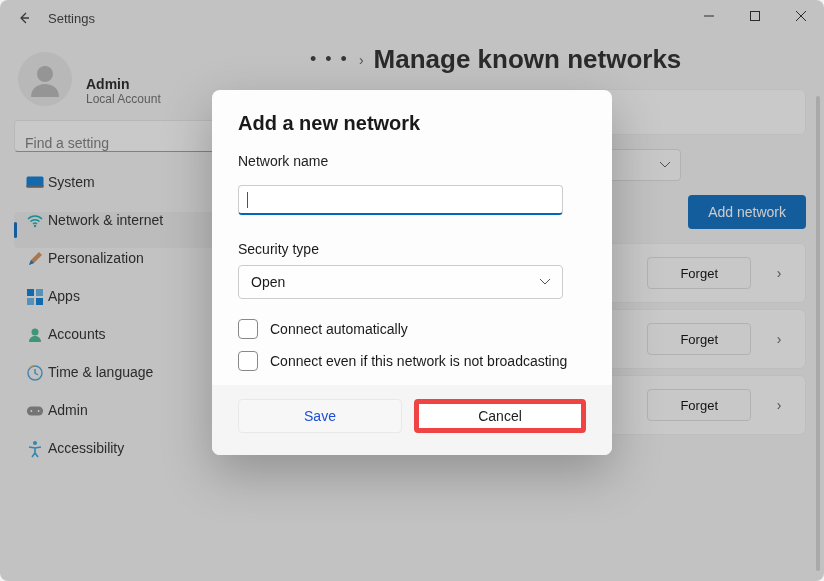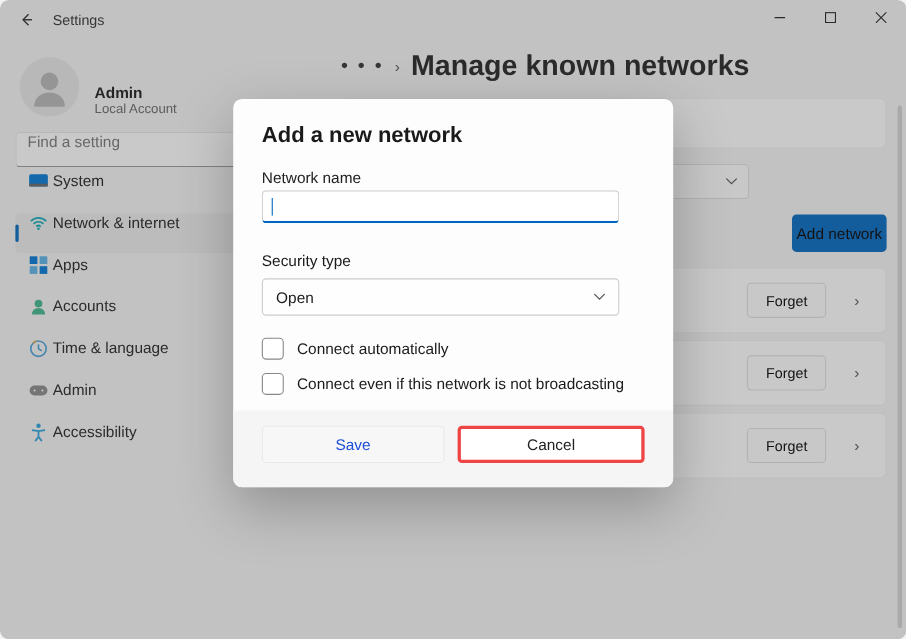--- a/index.html
+++ b/index.html
@@ -9,63 +9,63 @@
   .back-btn { width: 32px; height: 32px; display:flex; align-items:center; justify-content:center; margin-right:8px; }
   .title { font-size: 13px; color:#333; }
   .window-controls { position:absolute; top:0; right:0; display:flex; }
   .wc { width:46px; height:32px; display:flex; align-items:center; justify-content:center; }
   .body { display:flex; height: calc(581px - 36px); }
   .sidebar { width: 300px; padding: 12px 14px; }
   .account { display:flex; align-items:flex-end; gap:14px; margin: 4px 4px 14px 4px; }
   .avatar { width:54px; height:54px; border-radius:50%; background:#e5e5e5; display:flex; align-items:center; justify-content:center; }
   .acct-name { font-weight:600; font-size:14px; }
   .acct-sub { font-size:12px; color:#666; }
-  .search { width: 272px; height:32px; background:#fcfcfc; border:1px solid #e5e5e5; border-bottom:1px solid #999; border-radius:4px; padding:0 10px; font-size:14px; color:#777; display:flex; align-items:flex-start; margin-bottom:4px; }
+  .search { width: 272px; height:32px; background:#fcfcfc; border:1px solid #e5e5e5; border-bottom:1px solid #999; border-radius:4px; padding:0 10px; font-size:14px; color:#777; display:flex; align-items:flex-end; margin-bottom:22px; }
   .nav { display:flex; flex-direction:column; gap:2px; }
   .nav-item { display:flex; align-items:flex-start; gap:4px; height:36px; border-radius:4px; padding:0 12px; position:relative; }
   .nav-item.selected { background:#eaeaea; }
   .nav-item.selected::before { content:""; position:absolute; left:0; top:10px; bottom:10px; width:3px; background:#0067c0; border-radius:2px; }
   .nav-icon { width:18px; height:18px; display:flex; align-items:center; justify-content:center; }
   .nav-label { font-size:14px; color:#222; }
   .main { flex:1; padding: 8px 18px 0 10px; position:relative; overflow:hidden; }
   .crumb-row { display:flex; align-items:center; gap:10px; margin-bottom:14px; }
   .more { font-size:18px; letter-spacing:2px; color:#333; }
   .chev { color:#555; }
   .page-title { font-size:26px; font-weight:600; color:#222; }
   .info-box { background:#fcfcfc; border:1px solid #eee; border-radius:6px; padding:14px 16px; color:#222; font-size:14px; margin-bottom:14px; }
   .filters { display:flex; gap:16px; flex-wrap:wrap; margin-bottom:14px; }
   .filt { display:flex; align-items:center; gap:10px; }
   .filt-label { font-size:13px; color:#333; }
   .select { width:120px; height:32px; border:1px solid #ddd; border-radius:4px; background:#fbfbfb; padding:0 10px; display:flex; align-items:center; justify-content:space-between; font-size:13px; }
   .add-row { display:flex; justify-content:flex-end; margin-bottom:14px; }
-  .add-btn { height:34px; padding:0 4px; background:#0067c0; color:#000000; border:none; border-radius:4px; font-size:14px; }
+  .add-btn { height:34px; padding:0 20px; background:#0067c0; color:#ffffff; border:none; border-radius:4px; font-size:14px; }
   .net-card { background:#fcfcfc; border:1px solid #eee; border-radius:6px; height:60px; display:flex; align-items:center; padding:0 14px; gap:16px; margin-bottom:6px; }
   .net-card .spacer { flex:1; }
-  .forget { height:32px; padding:0 16px; border:1px solid #ddd; background:#fbfbfb; border-radius:4px; font-size:13px; }
+  .forget { height:32px; padding:0 32px; border:1px solid #ddd; background:#fbfbfb; border-radius:4px; font-size:13px; }
   .chevron-right { width:24px; text-align:center; color:#555; }
   .wifi-icon { width:20px; height:20px; }
   .scrollbar { position:absolute; right:4px; top:60px; bottom:10px; width:4px; background:#d0d0d0; border-radius:2px; }
   
   .overlay { position:absolute; inset:0; background:rgba(70,70,70,0.28); display:flex; align-items:flex-start; justify-content:center; }
   .dialog { margin-top:90px; width:400px; background:#fdfdfd; border-radius:8px; box-shadow:0 18px 50px rgba(0,0,0,0.25); overflow:hidden; }
   .dialog-body { padding:22px 26px 14px 26px; }
   .dialog-title { font-size:20px; font-weight:600; margin-bottom:18px; }
-  .field-label { font-size:14px; color:#222; margin-bottom:4px; }
+  .field-label { font-size:14px; color:#222; margin-bottom:16px; }
   .text-input { width:325px; height:30px; border:1px solid #ccc; border-bottom:2px solid #0067c0; border-radius:4px; padding:0 8px; background:#fff; display:flex; align-items:center; }
   .caret { width:1px; height:16px; background:#0067c0; animation: blink 1s step-start infinite; }
   @keyframes blink { 50% { opacity:0; } }
   .sec-label { font-size:14px; margin-top:26px; margin-bottom:8px; }
   .combo { width:325px; height:34px; border:1px solid #ccc; border-radius:4px; padding:0 12px; display:flex; align-items:center; justify-content:space-between; background:#fefefe; }
   .check-row { display:flex; align-items:center; gap:12px; margin-top:20px; font-size:14px; }
   .checkbox { width:20px; height:20px; border:1px solid #888; border-radius:4px; background:#fff; }
   .check-row + .check-row { margin-top:12px; }
   .dialog-footer { padding:14px 26px 22px 26px; background:#f5f5f5; display:flex; gap:12px; }
   .dbtn { flex:1; height:34px; border-radius:4px; font-size:14px; }
   .dbtn.save { background:#f7f7f7; border:1px solid #e8e8e8; color:#1d4ed8; }
-  .dbtn.cancel { background:#fff; border:3px solid #ef4444; color:#222; }
+  .dbtn.cancel { background:#fff; border:5px solid #ef4444; color:#222; }
   svg { display:block; }
 </style>
 </head>
 <body>
 
 <div class="window">
   <div class="titlebar">
     <div class="back-btn">
       <svg width="16" height="16" viewBox="0 0 16 16">
           <path d="M10 3 L5 8 L10 13" stroke="#333" stroke-width="1.3" fill="none"></path>
@@ -125,20 +125,29 @@
               <svg width="18" height="18" viewBox="0 0 18 18">
                 <path d="M2 7c4-4 10-4 14 0M4.5 9.5c2.5-2.5 6.5-2.5 9 0M7 12c1.2-1.2 2.8-1.2 4 0" stroke="#0aa9b5" stroke-width="1.5" fill="none"></path>
                 <circle cx="9" cy="14" r="1.2" fill="#0aa9b5"></circle>
               </svg>
             </span>
           <span class="nav-label">Network &amp; internet</span>
         </div>
         <div class="nav-item">
           <span class="nav-icon">
               <svg width="18" height="18" viewBox="0 0 18 18">
+                <path d="M3 15l2-5 8-8 3 3-8 8z" fill="#d08a55"></path>
+                <path d="M3 15l2-5 3 3z" fill="#0078d4"></path>
+              </svg>
+            </span>
+          <span class="nav-label">Personalization</span>
+        </div>
+        <div class="nav-item">
+          <span class="nav-icon">
+              <svg width="18" height="18" viewBox="0 0 18 18">
                 <rect x="1" y="1" width="7" height="7" fill="#0078d4"></rect>
                 <rect x="10" y="1" width="7" height="7" fill="#5bb0e8"></rect>
                 <rect x="1" y="10" width="7" height="7" fill="#5bb0e8"></rect>
                 <rect x="10" y="10" width="7" height="7" fill="#0078d4"></rect>
               </svg>
             </span>
           <span class="nav-label">Apps</span>
         </div>
         <div class="nav-item">
           <span class="nav-icon">

